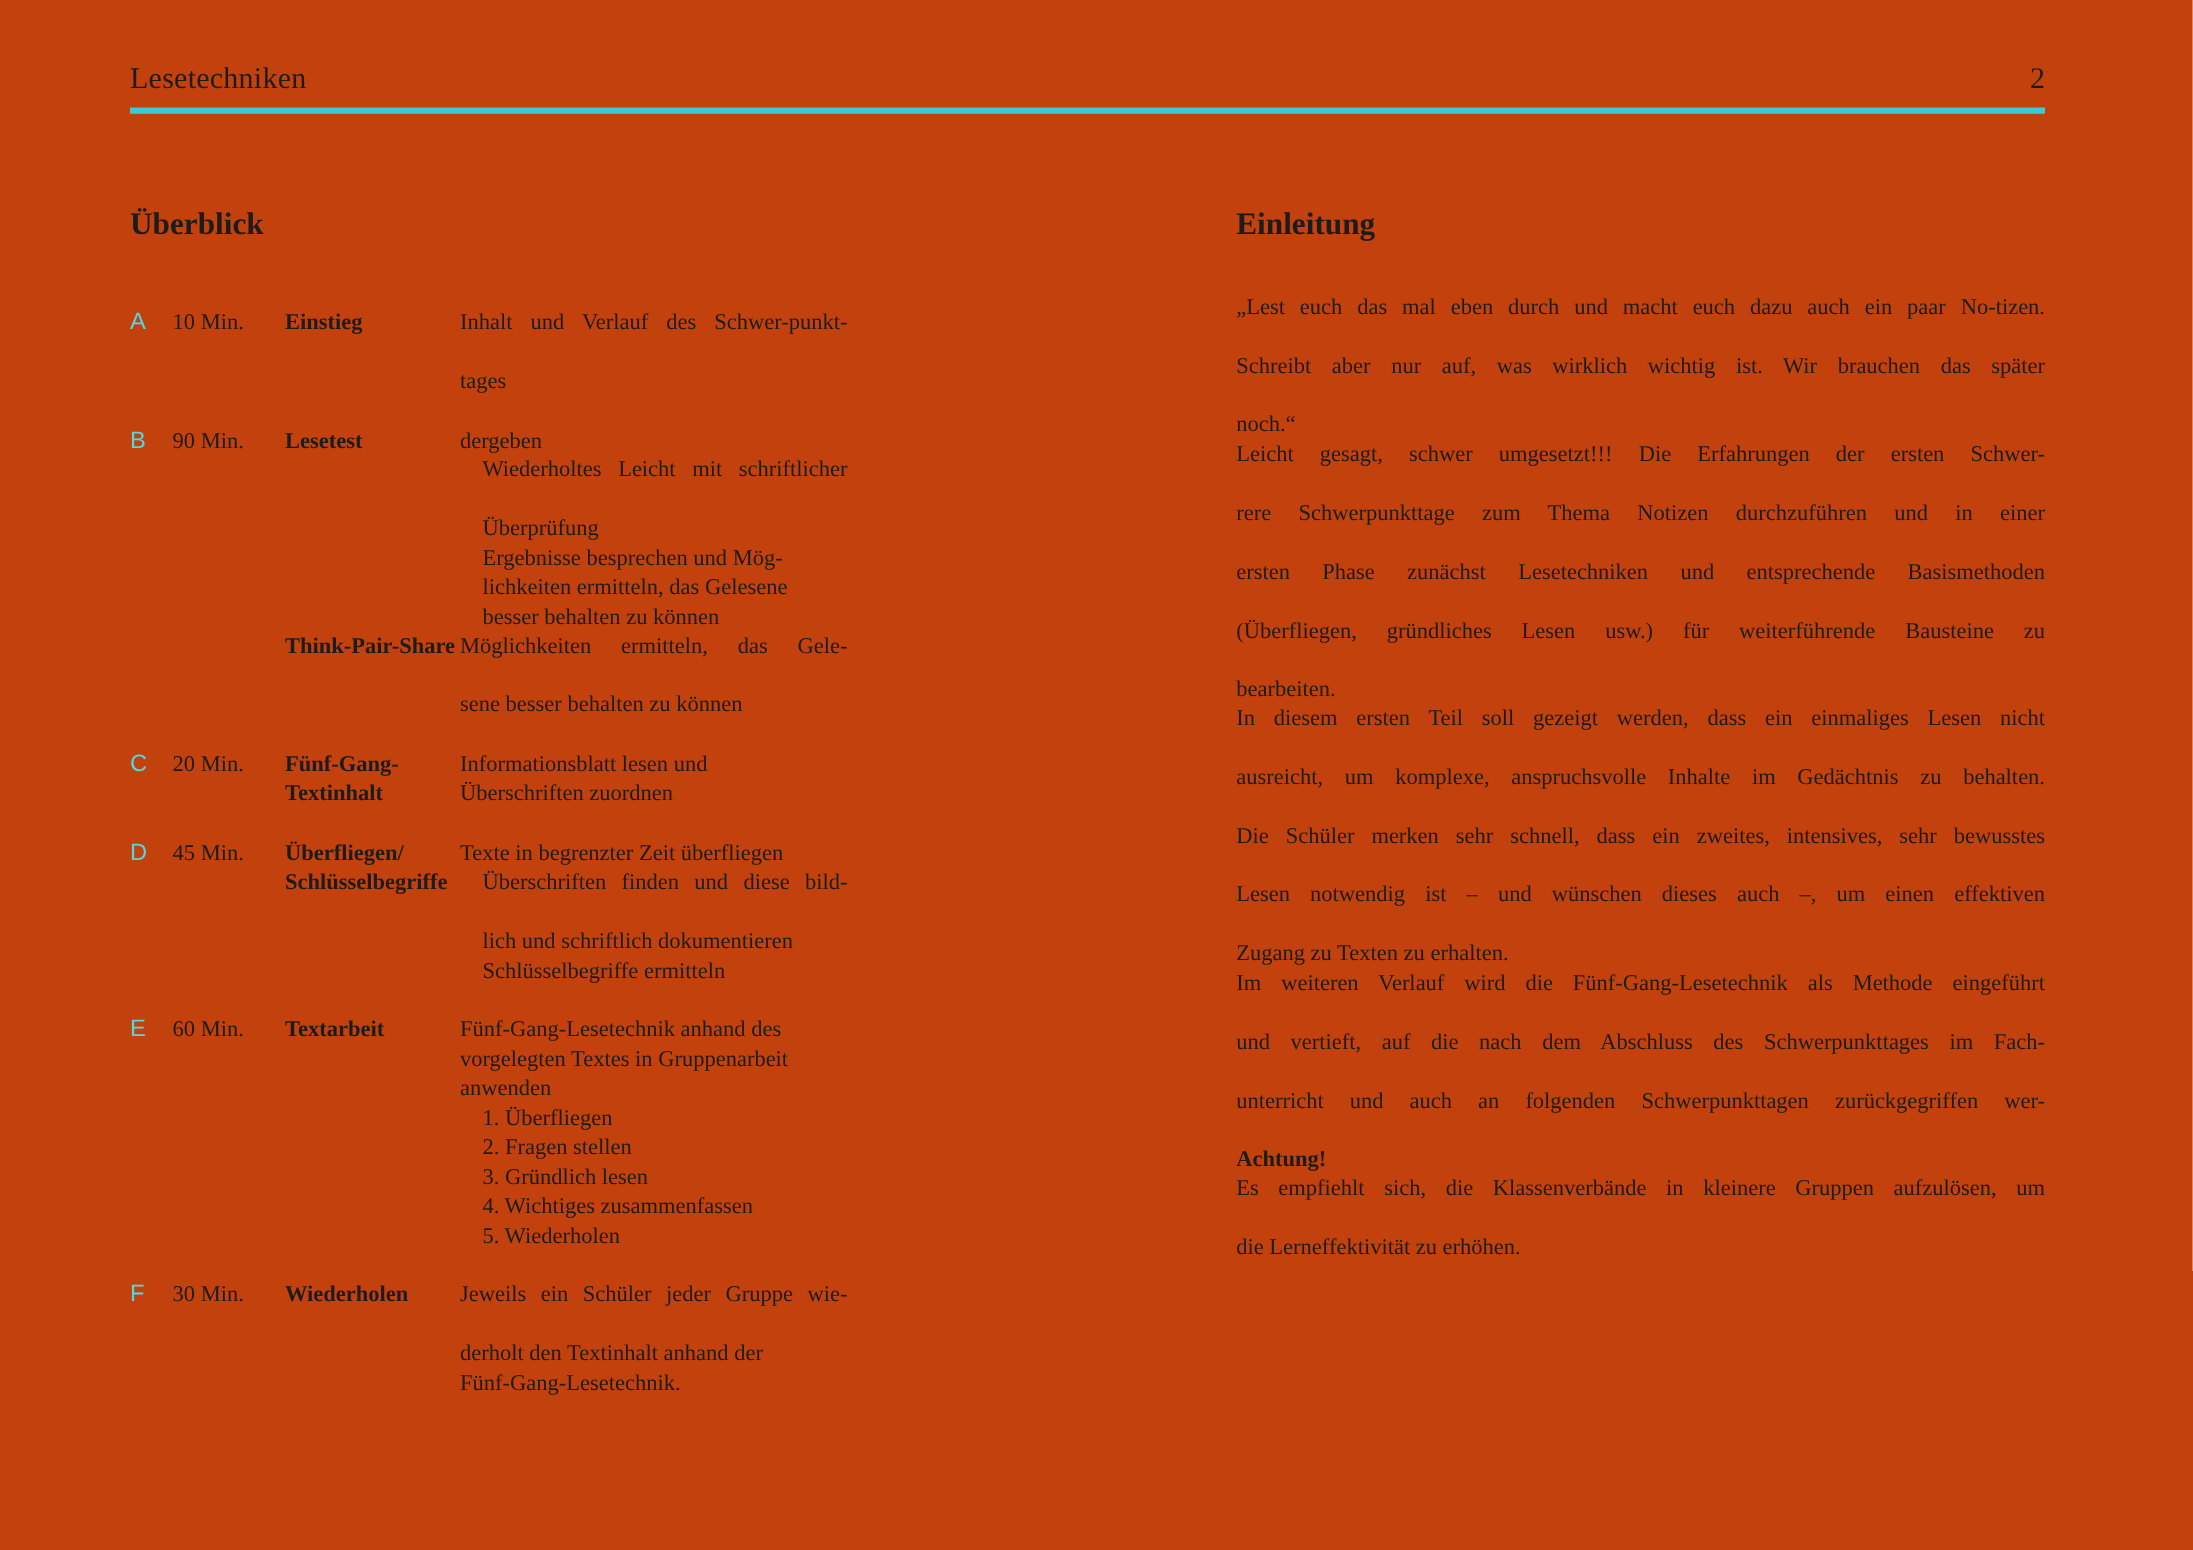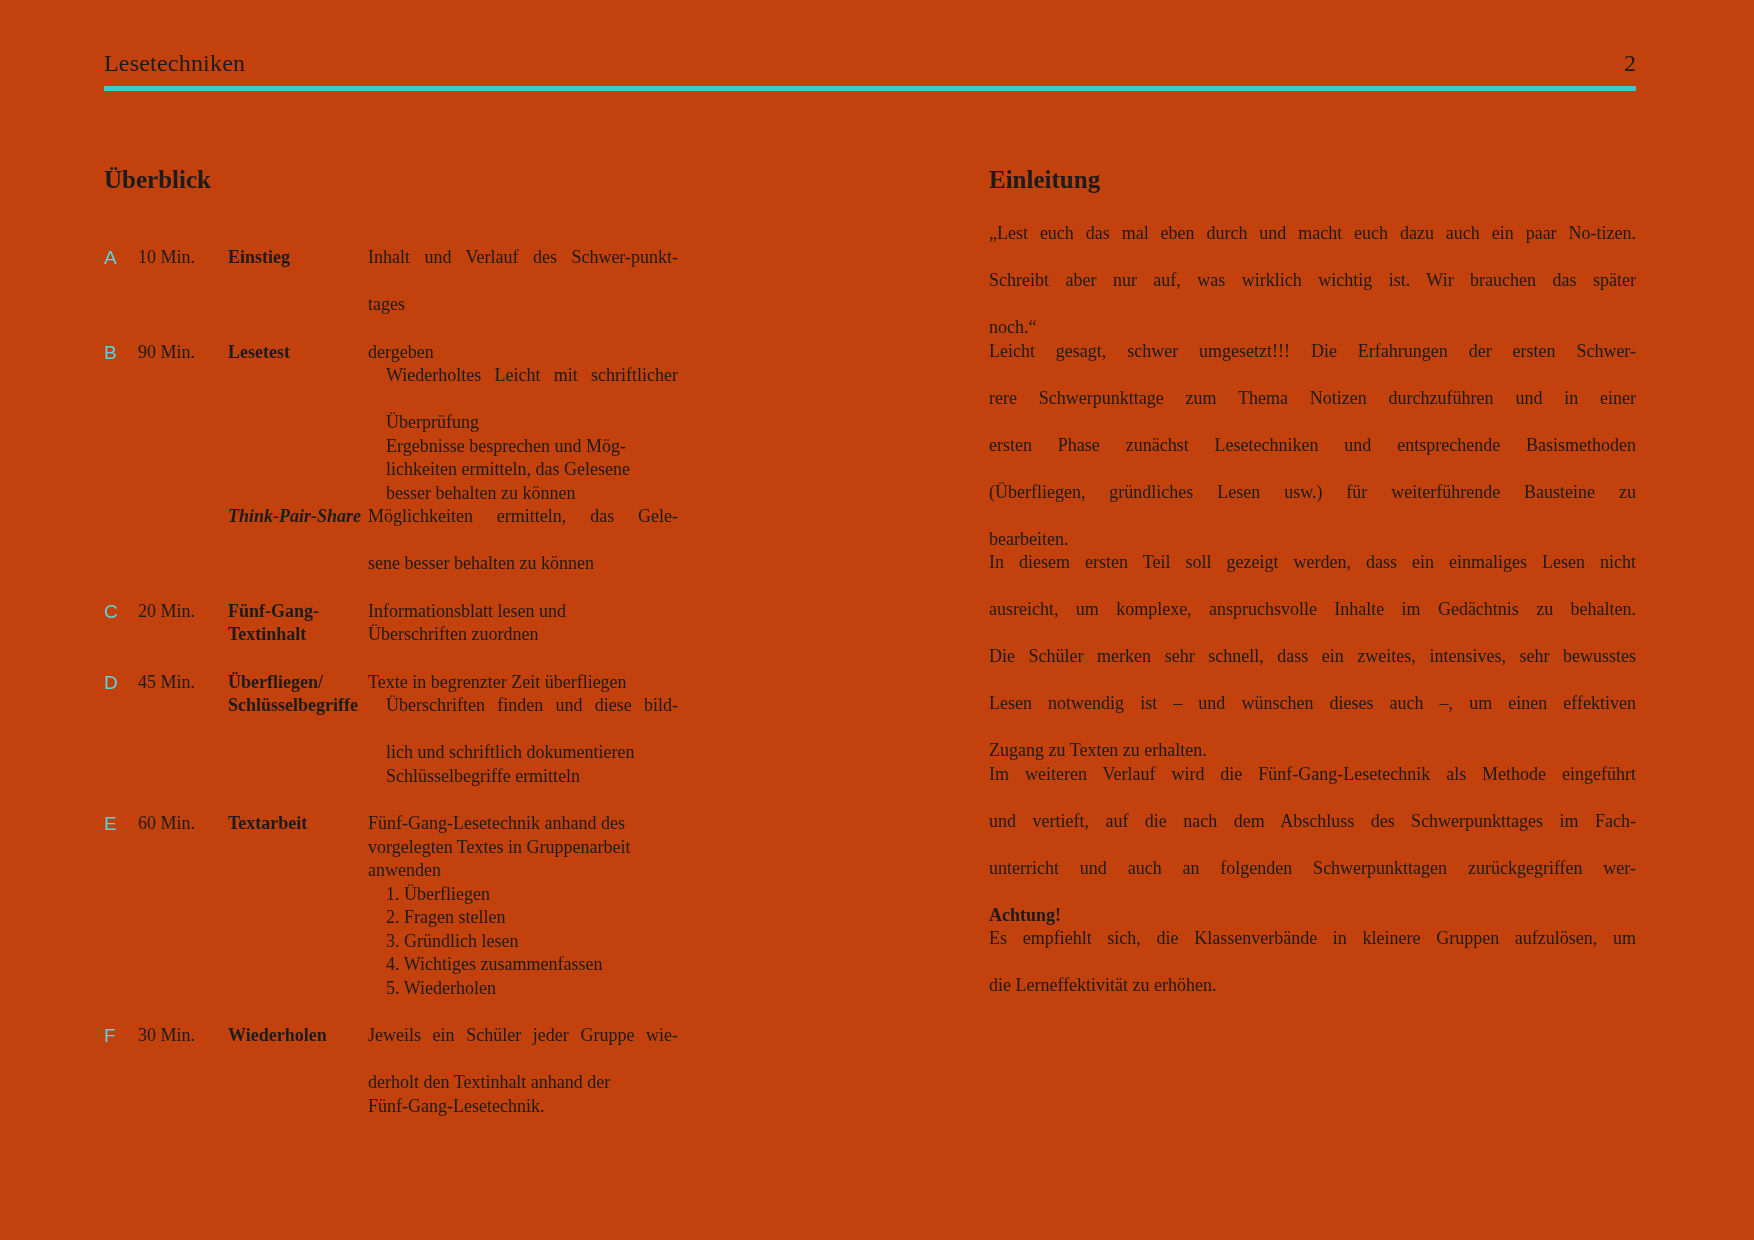--- a/index.html
+++ b/index.html
@@ -39,28 +39,28 @@
   .schedule-block{
     display:grid;grid-template-columns:34px 90px 140px 310px;
     align-items:start;
   }
   .cell{font-size:18px;line-height:23.5px;}
   .cell-letter{
     font-family:"Liberation Sans","DejaVu Sans",sans-serif;
     font-size:19px;line-height:23.5px;color:var(--letter,#55d7e1);
   }
   .term-line{font-weight:bold;white-space:nowrap;}
-  .term-bolditalic .term-line{font-style:italic;}
+  .term-bolditalic .term-line{}
   .desc-line{font-size:18px;line-height:23.5px;}
   .desc-line.ind{padding-left:18px;}
   .jline{text-align:justify;}
   .jline::after{content:"";display:inline-block;width:100%;}
 
   
-  .introduction-text{margin-top:30px;}
+  .introduction-text{margin-top:42px;}
   .intro-line{font-size:18px;line-height:23.5px;}
   .intro-line.b{font-weight:bold;}
 </style>
 </head>
 <body style="--accent: #38cdd5; --letter: #55d7e1;">
 
 <div class="page">
 
   <div class="header-title">Lesetechniken</div>
   <div class="page-number">2</div>

